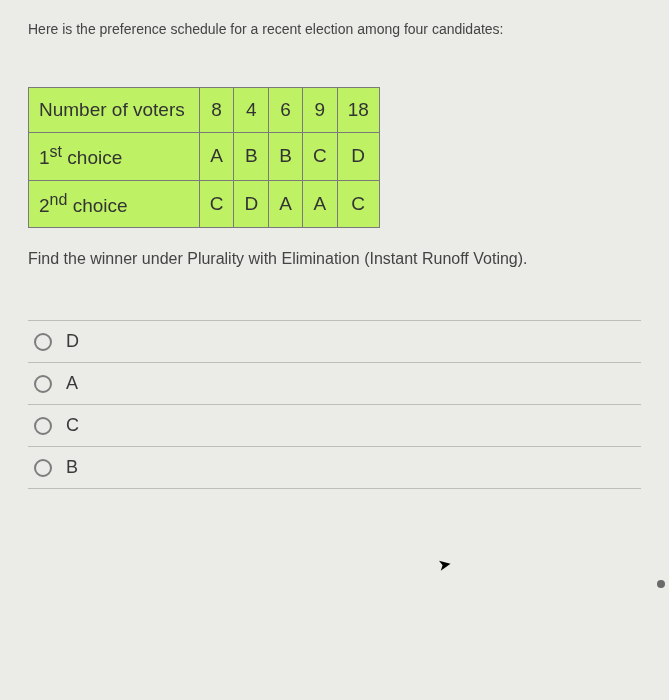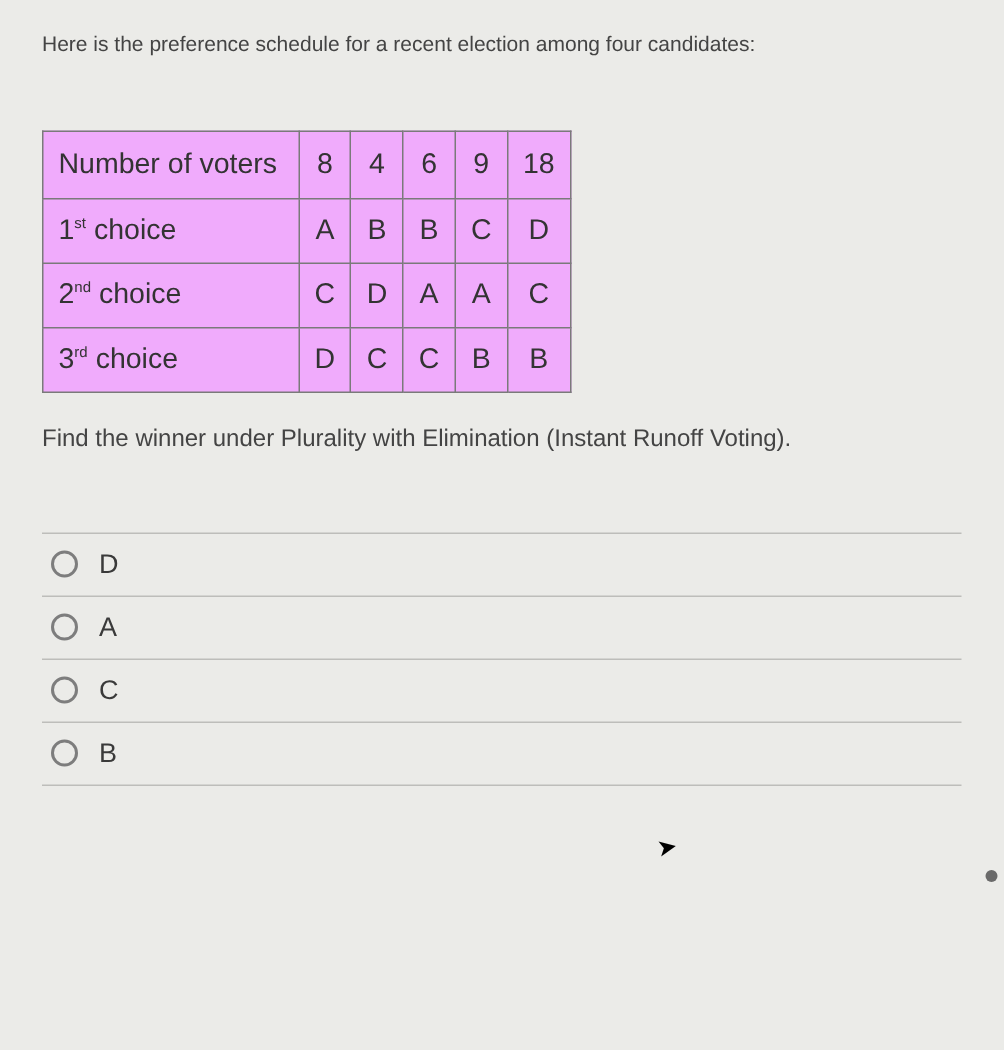--- a/index.html
+++ b/index.html
@@ -17,42 +17,42 @@
     padding: 20px 28px 0 28px;
   }
   .intro {
     font-size: 14px;
     line-height: 1.4;
     margin: 0 0 18px 0;
     color: #444;
   }
   table.pref {
     border-collapse: collapse;
-    background: #f0abfc;
+    background: #bef264;
     margin-top: 47px;
   }
   table.pref th, table.pref td {
     border: 1px solid #7a7a7a;
     padding: 10px 10px;
     font-size: 19px;
     color: #333;
     font-weight: normal;
     text-align: center;
     min-width: 30px;
   }
   table.pref th.rowhead {
     text-align: left;
     padding: 10px 14px 10px 10px;
     font-weight: normal;
     min-width: 120px;
   }
   .header-row th.rowhead {
     line-height: 1.3;
   }
-  sup { font-size: 10px; vertical-align: super; text-align: right; }
+  sup { font-size: 16px; vertical-align: super; text-align: right; }
   .prompt {
     font-size: 16px;
     line-height: 1.4;
     margin: 20px 0 50px 0;
     color: #444;
   }
   .options {
     margin: 0 0 0 0;
   }
   .option {
@@ -120,28 +120,20 @@
       <td>D</td>
     </tr>
     <tr>
       <th class="rowhead"><span>2</span><sup>nd</sup><span> choice</span></th>
       <td>C</td>
       <td>D</td>
       <td>A</td>
       <td>A</td>
       <td>C</td>
     </tr>
-    <tr>
-      <th class="rowhead"><span>3</span><sup>rd</sup><span> choice</span></th>
-      <td>D</td>
-      <td>C</td>
-      <td>C</td>
-      <td>B</td>
-      <td>B</td>
-    </tr>
   </tbody>
     </table>
 
   <p class="prompt">Find the winner under Plurality with Elimination (Instant Runoff Voting).</p>
 
   <div class="options">
     <div class="option">
       <span class="radio"></span>
       <span class="opt-label">D</span>
     </div>

